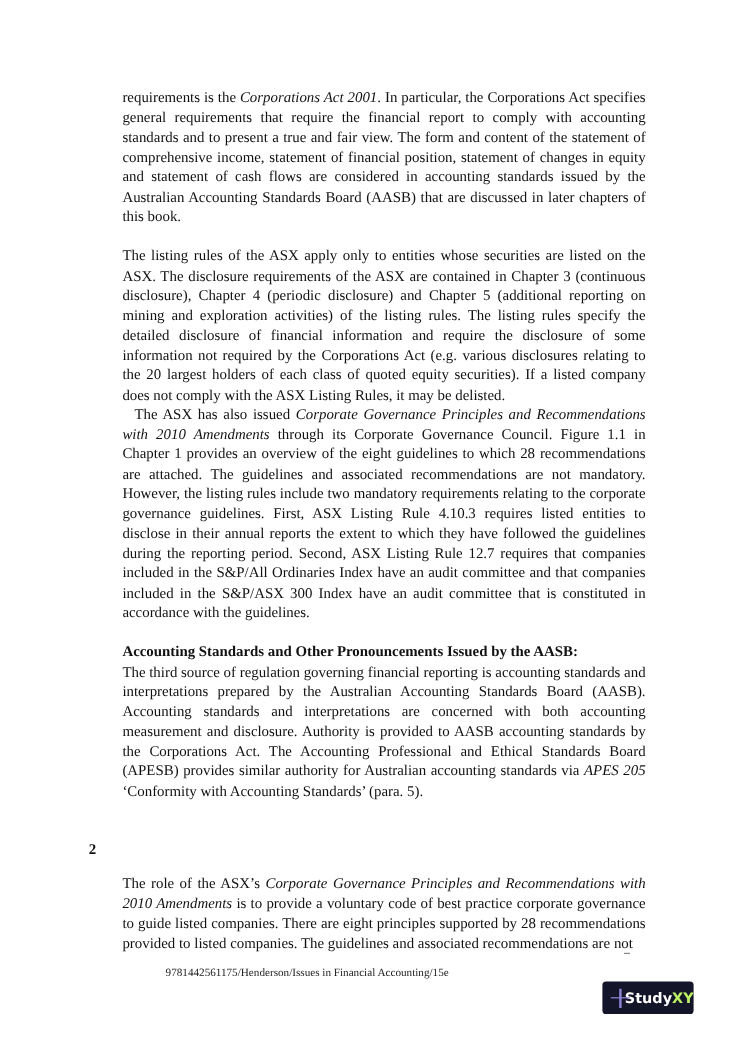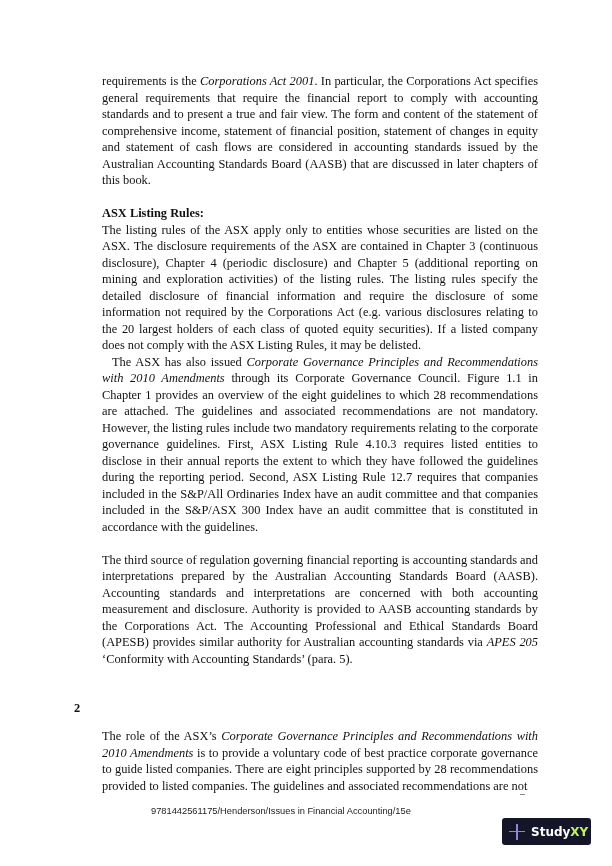--- a/index.html
+++ b/index.html
@@ -14,28 +14,28 @@
   }
   .col p { margin: 0; }
   .col .h { font-weight: bold; margin: 0; }
   .col .indent { text-indent: 10px; }
   .gap { height: 16.5px; }
   .qnum {
     position: absolute; left: 74px; top: 701px;
     font-family: "Liberation Serif", serif; font-size: 12.4px; font-weight: bold; color: #111;
   }
   .footer-text {
-    position: absolute; left: 151px; top: 806px;
-    font-family: Liberation Sans, sans-serif; font-size: 9.3px; color: #222;
+    position: absolute; left: 138px; top: 806px;
+    font-family: Liberation Serif, serif; font-size: 9.3px; color: #222;
   }
   .dash {
     position: absolute; left: 520px; top: 794px; width: 5px; height: 1px; background: #888;
   }
   .badge {
-    position: absolute; left: 502px; top: 818px; width: 89px; height: 27px;
+    position: absolute; left: 502px; top: 818px; width: 76px; height: 27px;
     background: #15152a; border-radius: 3px; display: flex; align-items: center;
     font-family: "DejaVu Sans", sans-serif; font-weight: bold; font-size: 12px;
   }
   .badge .plus { width: 16px; height: 16px; margin-left: 7px; margin-right: 6px; position: relative; }
   .badge .plus::before, .badge .plus::after {
     content: ""; position: absolute; background: #8f86d9;
   }
   .badge .plus::before { left: 7px; top: 0; width: 1.5px; height: 16px; }
   .badge .plus::after { left: 0; top: 7px; width: 16px; height: 1.5px; }
   .badge .study { color: #ffffff; }
@@ -44,26 +44,26 @@
 </head>
 <body>
 
 <div class="page">
 
   <div class="col" style="top:73px;">
     <p><span>requirements is the </span><i>Corporations Act 2001</i><span>. In particular, the Corporations Act specifies general requirements that require the financial report to comply with accounting standards and to present a true and fair view. The form and content of the statement of comprehensive income, statement of financial position, statement of changes in equity and statement of cash flows are considered in accounting standards issued by the Australian Accounting Standards Board (AASB) that are discussed in later chapters of this book.</span></p>
 
     <div class="gap"></div>
 
-    <p class="h">ASX Listing Rules:</p>
     <p>The listing rules of the ASX apply only to entities whose securities are listed on the ASX. The disclosure requirements of the ASX are contained in Chapter 3 (continuous disclosure), Chapter 4 (periodic disclosure) and Chapter 5 (additional reporting on mining and exploration activities) of the listing rules. The listing rules specify the detailed disclosure of financial information and require the disclosure of some information not required by the Corporations Act (e.g. various disclosures relating to the 20 largest holders of each class of quoted equity securities). If a listed company does not comply with the ASX Listing Rules, it may be delisted.</p>
     <p class="indent"><span>The ASX has also issued </span><i>Corporate Governance Principles and Recommendations with 2010 Amendments</i><span> through its Corporate Governance Council. Figure 1.1 in Chapter 1 provides an overview of the eight guidelines to which 28 recommendations are attached. The guidelines and associated recommendations are not mandatory. However, the listing rules include two mandatory requirements relating to the corporate governance guidelines. First, ASX Listing Rule 4.10.3 requires listed entities to disclose in their annual reports the extent to which they have followed the guidelines during the reporting period. Second, ASX Listing Rule 12.7 requires that companies included in the S&amp;P/All Ordinaries Index have an audit committee and that companies included in the S&amp;P/ASX 300 Index have an audit committee that is constituted in accordance with the guidelines.</span></p>
 
     <div class="gap"></div>
 
+    <p class="h">Accounting Standards and Other Pronouncements Issued by the AASB:</p>
     <p><span>The third source of regulation governing financial reporting is accounting standards and interpretations prepared by the Australian Accounting Standards Board (AASB). Accounting standards and interpretations are concerned with both accounting measurement and disclosure. Authority is provided to AASB accounting standards by the Corporations Act. The Accounting Professional and Ethical Standards Board (APESB) provides similar authority for Australian accounting standards via </span><i>APES 205</i><span> ‘Conformity with Accounting Standards’ (para. 5).</span></p>
   </div>
 
   <div class="qnum">2</div>
   <div class="col" style="top:728px;">
     <p><span>The role of the ASX’s </span><i>Corporate Governance Principles and Recommendations with 2010 Amendments</i><span> is to provide a voluntary code of best practice corporate governance to guide listed companies. There are eight principles supported by 28 recommendations provided to listed companies. The guidelines and associated recommendations are not</span></p>
   </div>
 
   <div class="dash"></div>
   <div class="footer-text">9781442561175/Henderson/Issues in Financial Accounting/15e</div>

